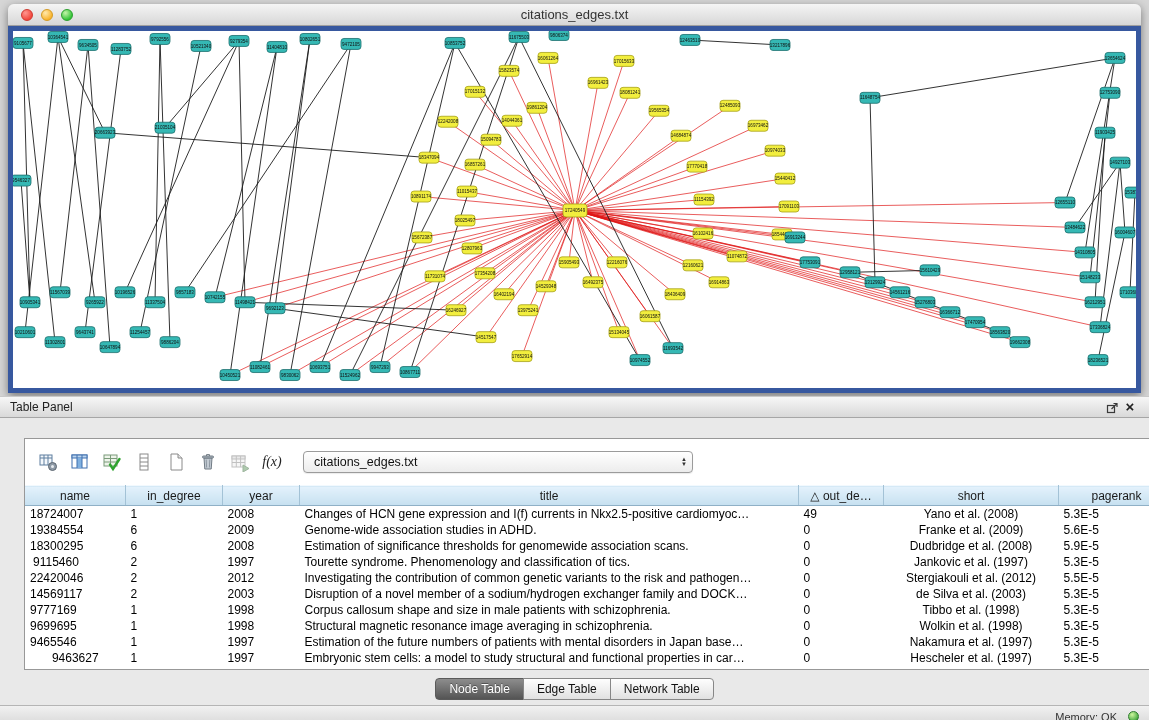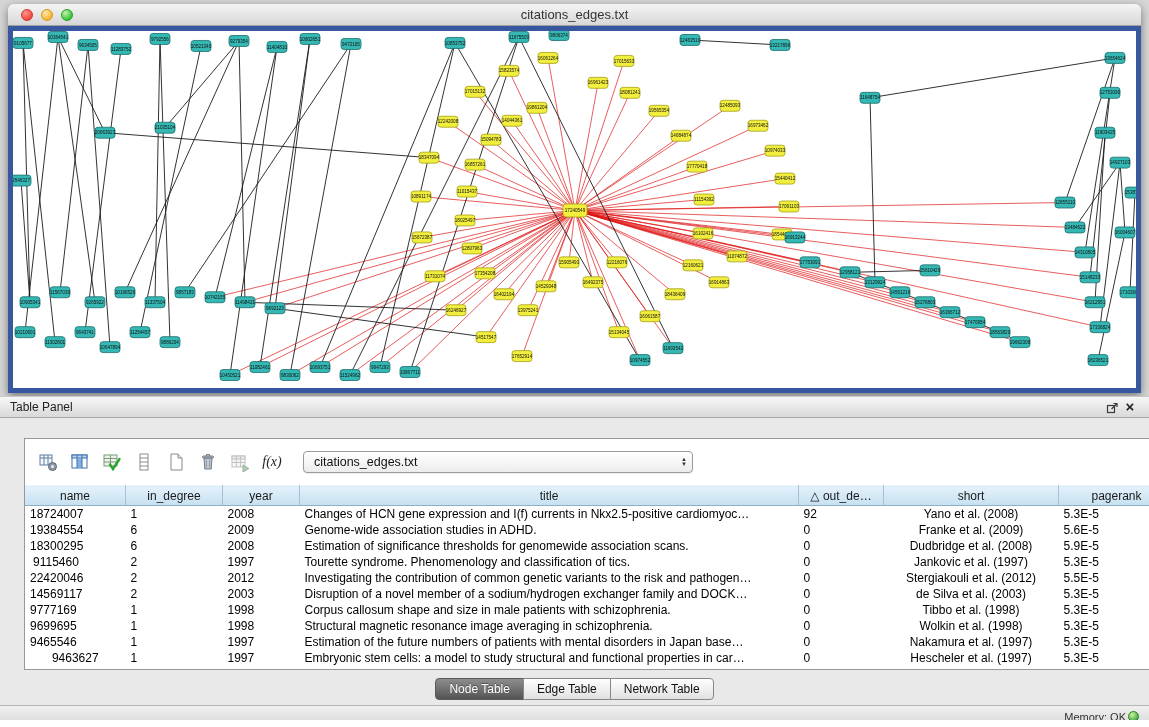--- a/index.html
+++ b/index.html
@@ -57,21 +57,21 @@
   .tabs{position:absolute;top:282px;left:0;width:100%;display:flex;justify-content:center;}
   .tab{font-size:12px;padding:3px 13px;border:1px solid #878787;margin-left:-1px;
        background:linear-gradient(#fefefe,#e1e1e1);color:#111;}
   .tab:first-child{border-radius:4px 0 0 4px;margin-left:0;}
   .tab:last-child{border-radius:0 4px 4px 0;}
   .tab.active{background:linear-gradient(#8d8d8d,#545454);color:#fff;border-color:#5a5a5a;
               text-shadow:0 -1px 0 rgba(0,0,0,.35);}
 
   .statusbar{position:absolute;top:705px;left:0;width:1149px;height:22px;
              background:linear-gradient(#f1f1f1,#d6d6d6);border-top:1px solid #b5b5b5;
-             display:flex;align-items:center;justify-content:flex-end;gap:2px;
+             display:flex;align-items:center;justify-content:flex-end;gap:11px;
              padding-right:10px;box-sizing:border-box;}
   .mem{font-size:11px;color:#333;}
   .memdot{width:11px;height:11px;border-radius:50%;box-sizing:border-box;
           background:radial-gradient(circle at 35% 30%,#cdf79e,#42a63e 78%);border:1px solid #2f7d2e;}
 </style>
 </head>
 <body>
 
 <div class="page">
 
@@ -780,21 +780,21 @@
                 <th style="width: 170px;">short</th>
                 <th style="width: 111px;">pagerank</th>
               </tr>
             </thead>
           <tbody id="tbody">
               <tr>
                 <td style="text-align: left;">18724007</td>
                 <td style="text-align: left;">1</td>
                 <td style="text-align: left;">2008</td>
                 <td style="text-align: left;">Changes of HCN gene expression and I(f) currents in Nkx2.5-positive cardiomyoc…</td>
-                <td style="text-align: left;">92</td>
+                <td style="text-align: left;">49</td>
                 <td style="text-align: center;">Yano et al. (2008)</td>
                 <td style="text-align: left;">5.3E-5</td>
               </tr>
               <tr>
                 <td style="text-align: left;">19384554</td>
                 <td style="text-align: left;">6</td>
                 <td style="text-align: left;">2009</td>
                 <td style="text-align: left;">Genome-wide association studies in ADHD.</td>
                 <td style="text-align: left;">0</td>
                 <td style="text-align: center;">Franke et al. (2009)</td>

